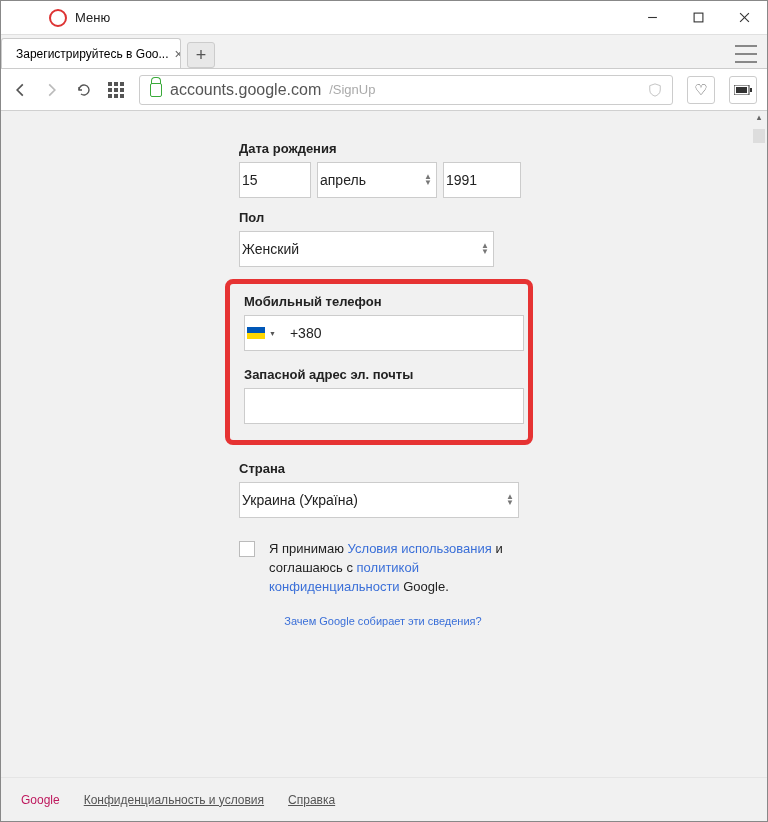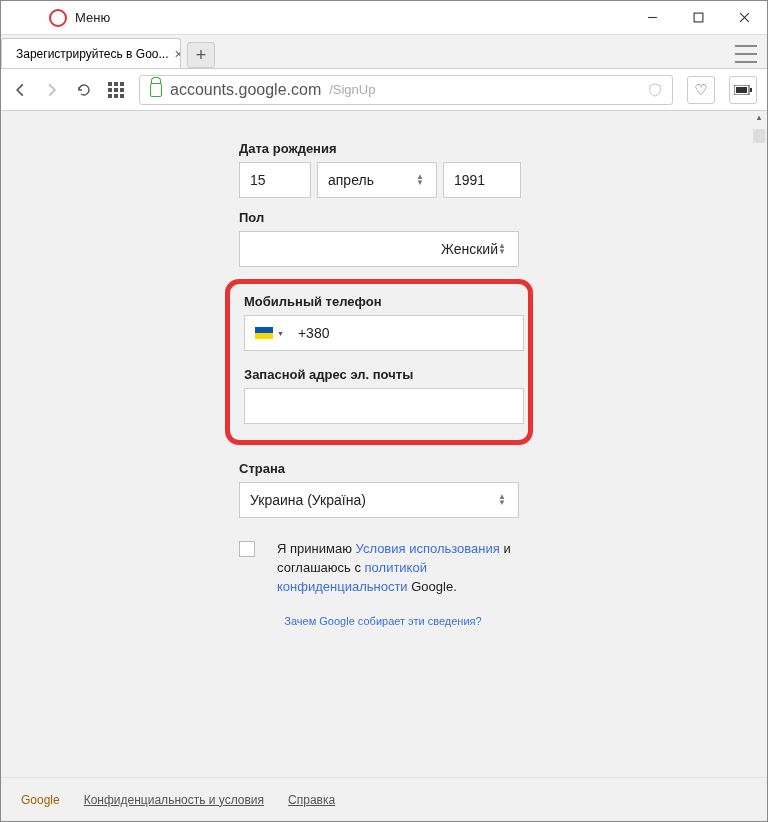--- a/index.html
+++ b/index.html
@@ -27,42 +27,42 @@
   .lock::before { content:""; position:absolute; width:8px; height:6px; border:1.5px solid #3aaa3a; border-bottom:none; border-radius:4px 4px 0 0; top:-7px; left:0;}
   .url-host { color:#555; font-size:16px; }
   .url-path { color:#aaa; font-size:13px; }
   .right-icon { width:28px; height:28px; border:1px solid #ccc; border-radius:3px; display:flex; align-items:center; justify-content:center; font-size:15px; color:#555; }
   .content-outer { flex:1; position:relative; background:#f1f1f1; overflow:hidden;}
   .scrollbar { position:absolute; right:2px; top:6px; width:12px; height:20px; background:#ddd; }
   .scroll-arrow { position:absolute; right:2px; top:0; width:12px; height:12px; display:flex; align-items:center; justify-content:center; font-size:9px; color:#666;}
   .form-area { padding-left: 238px; padding-top: 18px; width: 100%; }
   .label { font-size: 13px; font-weight: bold; color:#222; margin: 12px 0 6px; }
   .row { display:flex; gap:6px; margin-bottom: 6px; }
-  .field { height:36px; border:1px solid #ccc; background:#fff; display:flex; align-items:center; padding:0 10px; font-size:14px; color:#222; }
+  .field { height:36px; border:1px solid #ccc; background:#fff; display:flex; align-items:center; padding:0 2px; font-size:14px; color:#222; }
   .day { width:72px; }
   .month { width:120px; justify-content: space-between; }
   .year { width:78px; }
   .updown { width:10px; display:flex; flex-direction:column; font-size:8px; line-height:6px; color:#777; }
-  .gender { width:280px; justify-content:flex-end;}
+  .gender { width:255px; justify-content:space-between;}
   .select-wide { width:280px; justify-content:space-between; }
-  .highlight-box { border: 5px solid #e63333; border-radius: 14px; padding: 10px 14px 16px; width: 308px; margin-top: 12px; margin-left:-14px;}
+  .highlight-box { border: 5px solid #e63333; border-radius: 8px; padding: 10px 14px 16px; width: 308px; margin-top: 12px; margin-left:-14px;}
   .highlight-box .label { margin-top:0;}
   .phone { width:280px; }
   .flag { width:18px; height:12px; background: linear-gradient(to bottom, #0057b7 0 50%, #ffd700 50% 100%); margin-right:4px;}
   .flag-arrow { font-size:7px; color:#555; margin-right:14px;}
   .email { width:280px; }
   .country .label { margin-top:16px;}
-  .consent-row { display:flex; gap:22px; width:288px; margin-top:22px; font-size:13px; color:#222; line-height:1.45;}
+  .consent-row { display:flex; gap:14px; width:288px; margin-top:22px; font-size:13px; color:#222; line-height:1.45;}
   .checkbox { width:16px; height:16px; border:1px solid #bbb; background:#fff; flex:0 0 auto; margin-top:1px;}
   .consent-row a { color:#3a6fd8; text-decoration:none; }
   .next-btn { width:288px; height:40px; background:#4a7fe0; color:#fff; font-size:14px; display:flex; align-items:center; justify-content:center; margin-top:20px;}
   .why-link { width:288px; text-align:center; font-size:11px; margin-top:18px;}
   .why-link a { color:#3a6fd8; text-decoration:none;}
   .footer { position:absolute; bottom:0; left:0; right:0; height:44px; background:#f1f1f1; border-top:1px solid #e5e5e5; display:flex; align-items:center; padding:0 20px; gap:24px; font-size:12px;}
-  .footer .muted{ color:#a16207;}
+  .footer .muted{ color:#be185d;}
   .footer .link{ color:#555;}
 </style>
 </head>
 <body>
 
 <div class="window">
 
   <div class="titlebar">
     <div class="opera-logo"></div>
     <div class="titlebar-title">Меню</div>

